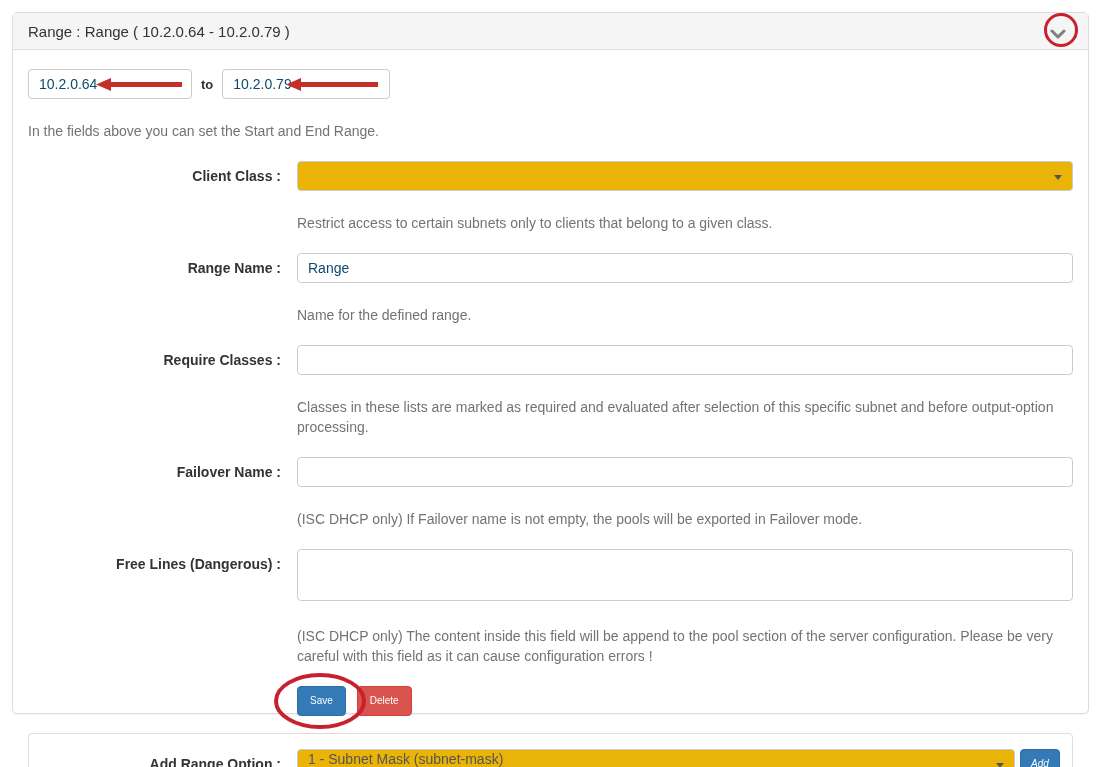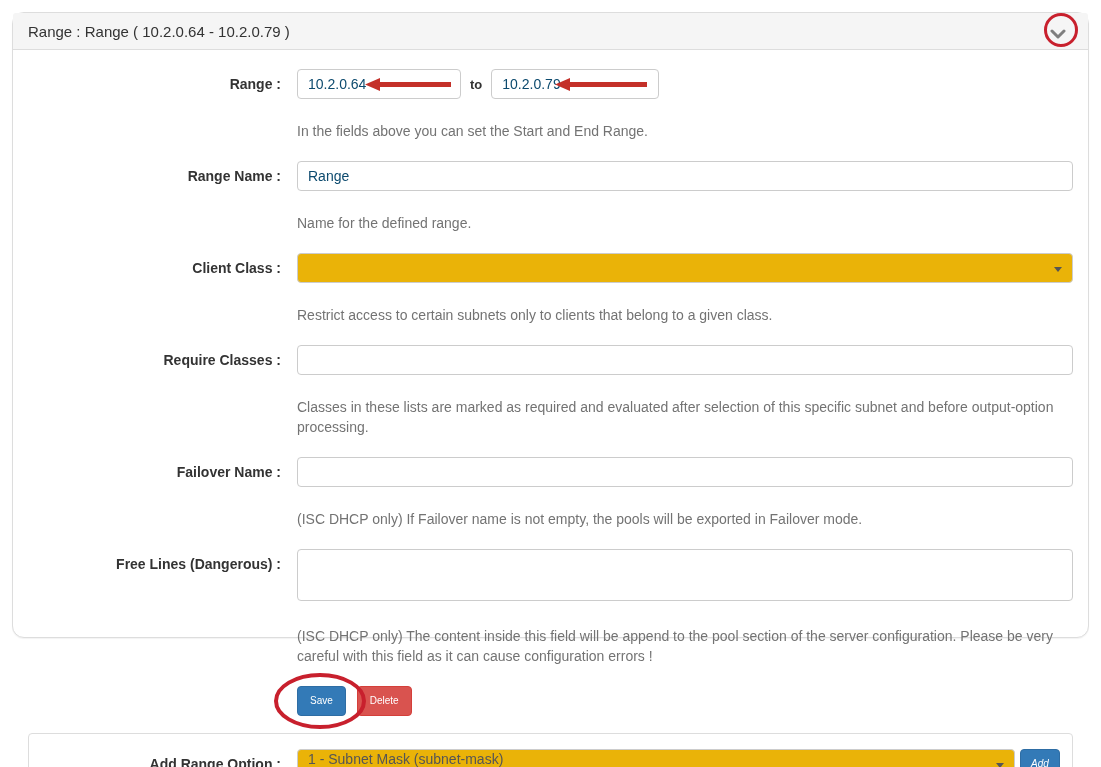--- a/index.html
+++ b/index.html
@@ -3,22 +3,22 @@
 <meta charset="utf-8">
 <style>
   * { box-sizing: border-box; }
   html,body { margin:0; padding:0; }
   body {
     width:1101px; height:767px; background:#fff;
     font-family:"Liberation Sans", sans-serif; font-size:14px; color:#333;
     position:relative; overflow:hidden;
   }
   .panel {
-    position:absolute; left:12px; top:12px; width:1077px; height:626px;
-    border:1px solid #ddd; border-radius:12px; background:#fff;
+    position:absolute; left:12px; top:12px; width:1077px; height:702px;
+    border:1px solid #ddd; border-radius:5px; background:#fff;
     box-shadow:0 1px 1px rgba(0,0,0,.05);
   }
   .panel-heading {
     position:relative; height:37px; background:#f5f5f5;
     border-bottom:1px solid #ddd; border-radius:3px 3px 0 0;
     display:flex; align-items:center; padding:0 15px;
     font-size:15px; color:#333;
   }
   .collapse-toggle {
     position:absolute; right:22px; top:13px; width:16px; height:11px;
@@ -91,21 +91,20 @@
       <svg width="16" height="11" viewBox="0 0 16 11">
           <polyline points="2,2 8,8 14,2" fill="none" stroke="#7e7e7e" stroke-width="3" stroke-linecap="round" stroke-linejoin="round"></polyline>
         </svg>
     </span>
     <span class="anno-circle"></span>
   </div>
 
   <div class="panel-body">
 
     <div class="form-row">
-      <div class="col-label">Range :</div>
       <div class="col-ctl">
         <div class="range-line">
           <span class="range-wrap start">
             <input class="txt" type="text" value="10.2.0.64" style="">
             <svg class="anno-arrow start" width="86" height="13" viewBox="0 0 86 13">
               <path d="M0 6.5 L15 0 L15 4 L86 4 L86 9 L15 9 L15 13 Z" fill="#c43029"></path>
             </svg>
           </span>
           <span class="to-sep">to</span>
           <span class="range-wrap end">
@@ -113,35 +112,35 @@
             <svg class="anno-arrow end" width="92" height="13" viewBox="0 0 92 13">
               <path d="M0 6.5 L15 0 L15 4 L92 4 L92 9 L15 9 L15 13 Z" fill="#c43029"></path>
             </svg>
           </span>
         </div>
         <div class="help">In the fields above you can set the Start and End Range.</div>
       </div>
     </div>
 
     <div class="form-row">
-      <div class="col-label">Range Name :</div>
-      <div class="col-ctl">
-        <input class="txt" type="text" value="Range" style="">
-        <div class="help">Name for the defined range.</div>
-      </div>
-    </div>
-
-    <div class="form-row">
       <div class="col-label">Client Class :</div>
       <div class="col-ctl">
         <div class="select-box">
           <span></span>
           <span class="caret"></span>
         </div>
         <div class="help">Restrict access to certain subnets only to clients that belong to a given class.</div>
+      </div>
+    </div>
+
+    <div class="form-row">
+      <div class="col-label">Range Name :</div>
+      <div class="col-ctl">
+        <input class="txt" type="text" value="Range" style="">
+        <div class="help">Name for the defined range.</div>
       </div>
     </div>
 
     <div class="form-row">
       <div class="col-label">Require Classes :</div>
       <div class="col-ctl">
         <input class="txt" type="text" value="" style="">
         <div class="help">Classes in these lists are marked as required and evaluated after selection of this specific subnet and before output-option processing.</div>
       </div>
     </div>

